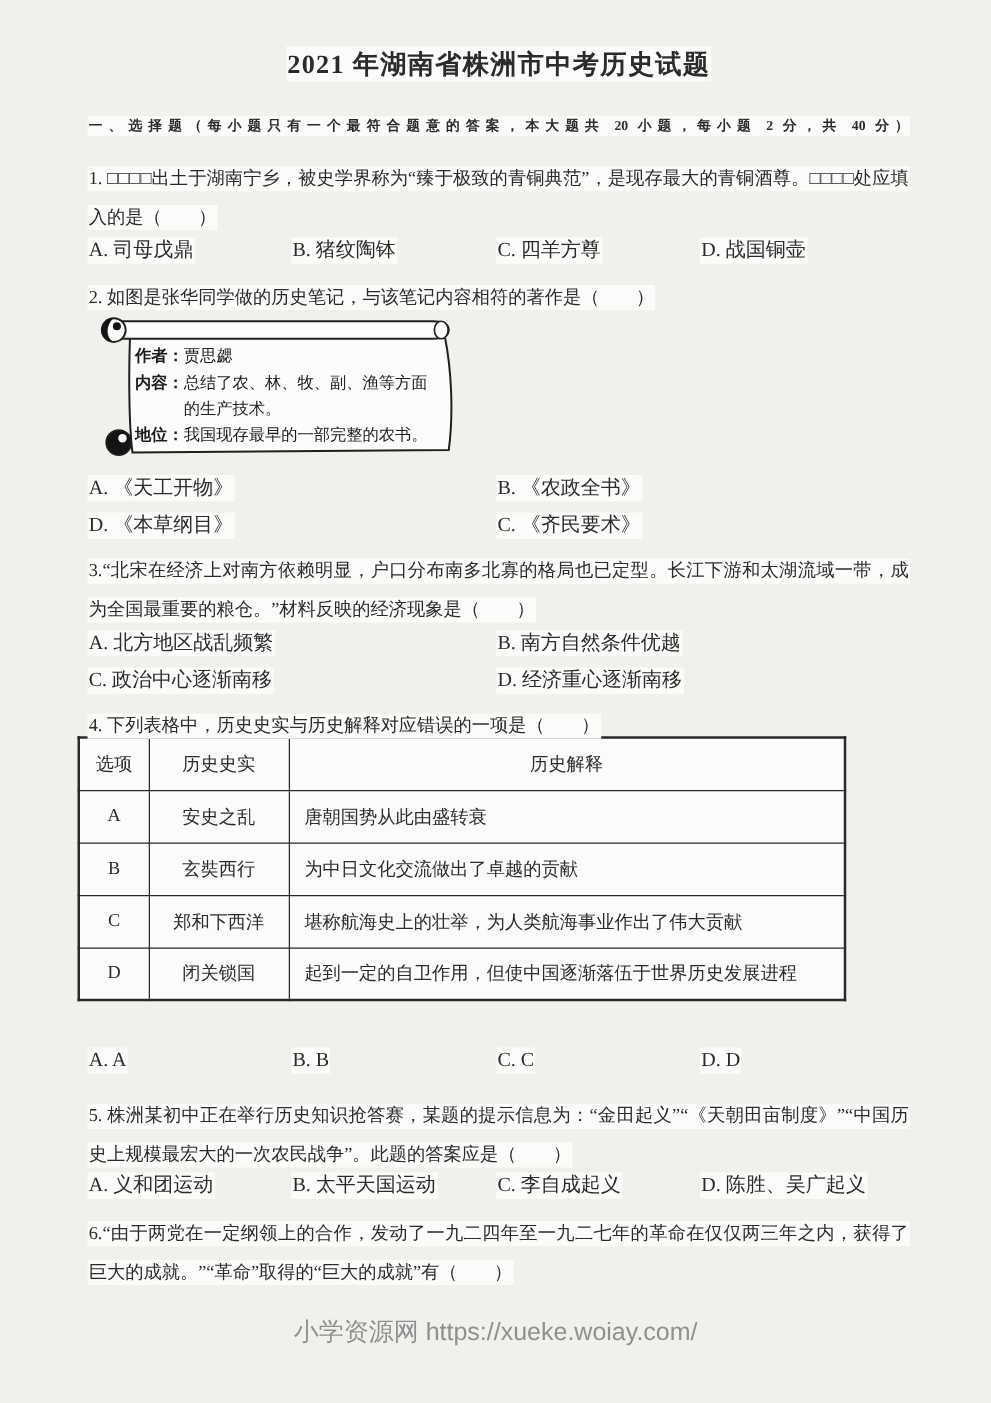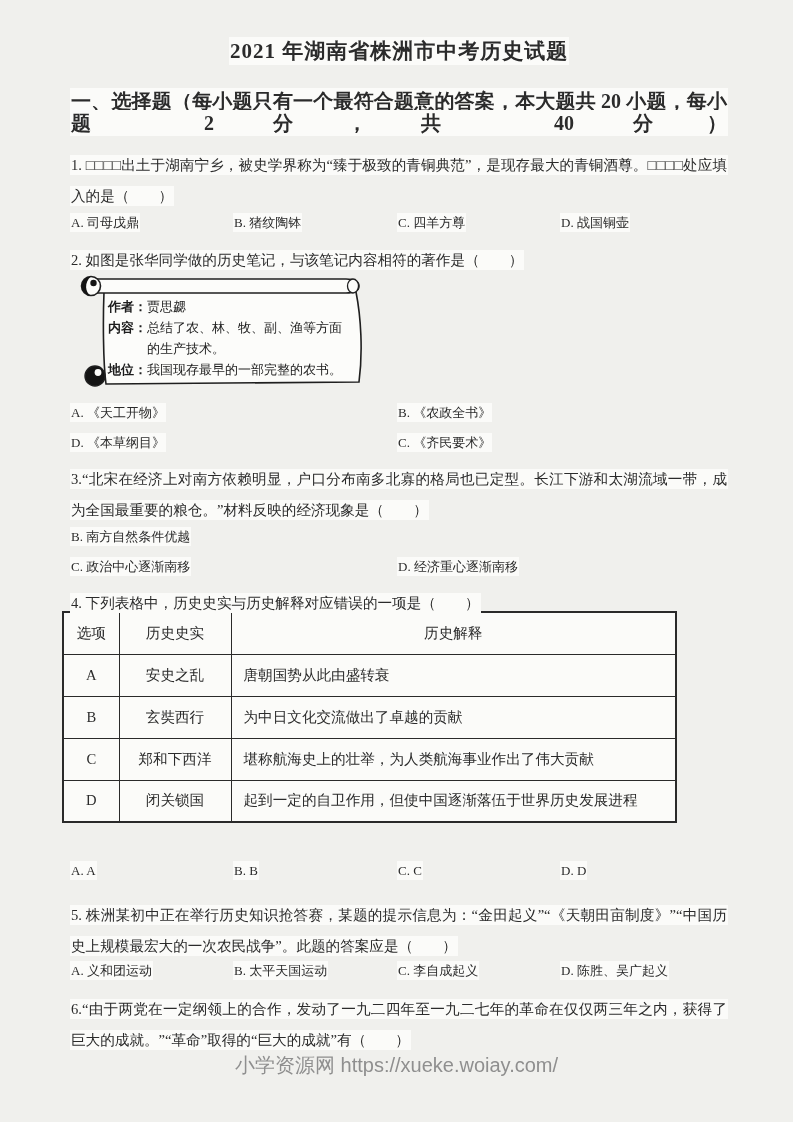--- a/index.html
+++ b/index.html
@@ -21,33 +21,33 @@
     padding:2px 1px;
   }
 
   .title{
     text-align:center;
     font-size:21px; font-weight:bold;
     line-height:30px; letter-spacing:1px;
     margin-bottom:24px;
   }
   .section-heading{
-    font-size:20px; font-weight:bold;
+    font-size:11px; font-weight:bold;
     line-height:22px;
     text-align:justify; text-align-last:justify;
     margin-bottom:16px;
   }
   .qtext{
     font-size:14.6px; line-height:31px;
     text-align:justify;
     margin-bottom:0;
   }
   .q1t{ margin-bottom:2px; }
 
-  .optrow{ display:grid; font-size:13px; line-height:18px; }
+  .optrow{ display:grid; font-size:16px; line-height:18px; }
   .opts4{ grid-template-columns:163px 164px 163px 1fr; }
   .opts2{ grid-template-columns:327px 1fr; }
   .optrow .cell span{ display:inline; }
   .mb12{ margin-bottom:12px; }
   .mb13{ margin-bottom:13px; }
   .mb14{ margin-bottom:14px; }
   .mb20{ margin-bottom:20px; }
 
   
   .note-figure{
@@ -143,20 +143,21 @@
     </div>
     <div class="optrow opts2 mb12">
       <div class="cell"><span class="strip">D.  《本草纲目》</span></div>
       <div class="cell"><span class="strip">C.  《齐民要术》</span></div>
     </div>
   </div>
 
   <div>
     <p class="qtext"><span class="strip">3.“北宋在经济上对南方依赖明显，户口分布南多北寡的格局也已定型。长江下游和太湖流域一带，成为全国最重要的粮仓。”材料反映的经济现象是（　　）</span></p>
     <div class="optrow opts2 mb12" style="margin-top:2px;">
+      <div class="cell"><span class="strip">A.  北方地区战乱频繁</span></div>
       <div class="cell"><span class="strip">B.  南方自然条件优越</span></div>
     </div>
     <div class="optrow opts2 mb12">
       <div class="cell"><span class="strip">C.  政治中心逐渐南移</span></div>
       <div class="cell"><span class="strip">D.  经济重心逐渐南移</span></div>
     </div>
   </div>
 
   <div>
     <p class="qtext"><span class="strip">4. 下列表格中，历史史实与历史解释对应错误的一项是（　　）</span></p>

